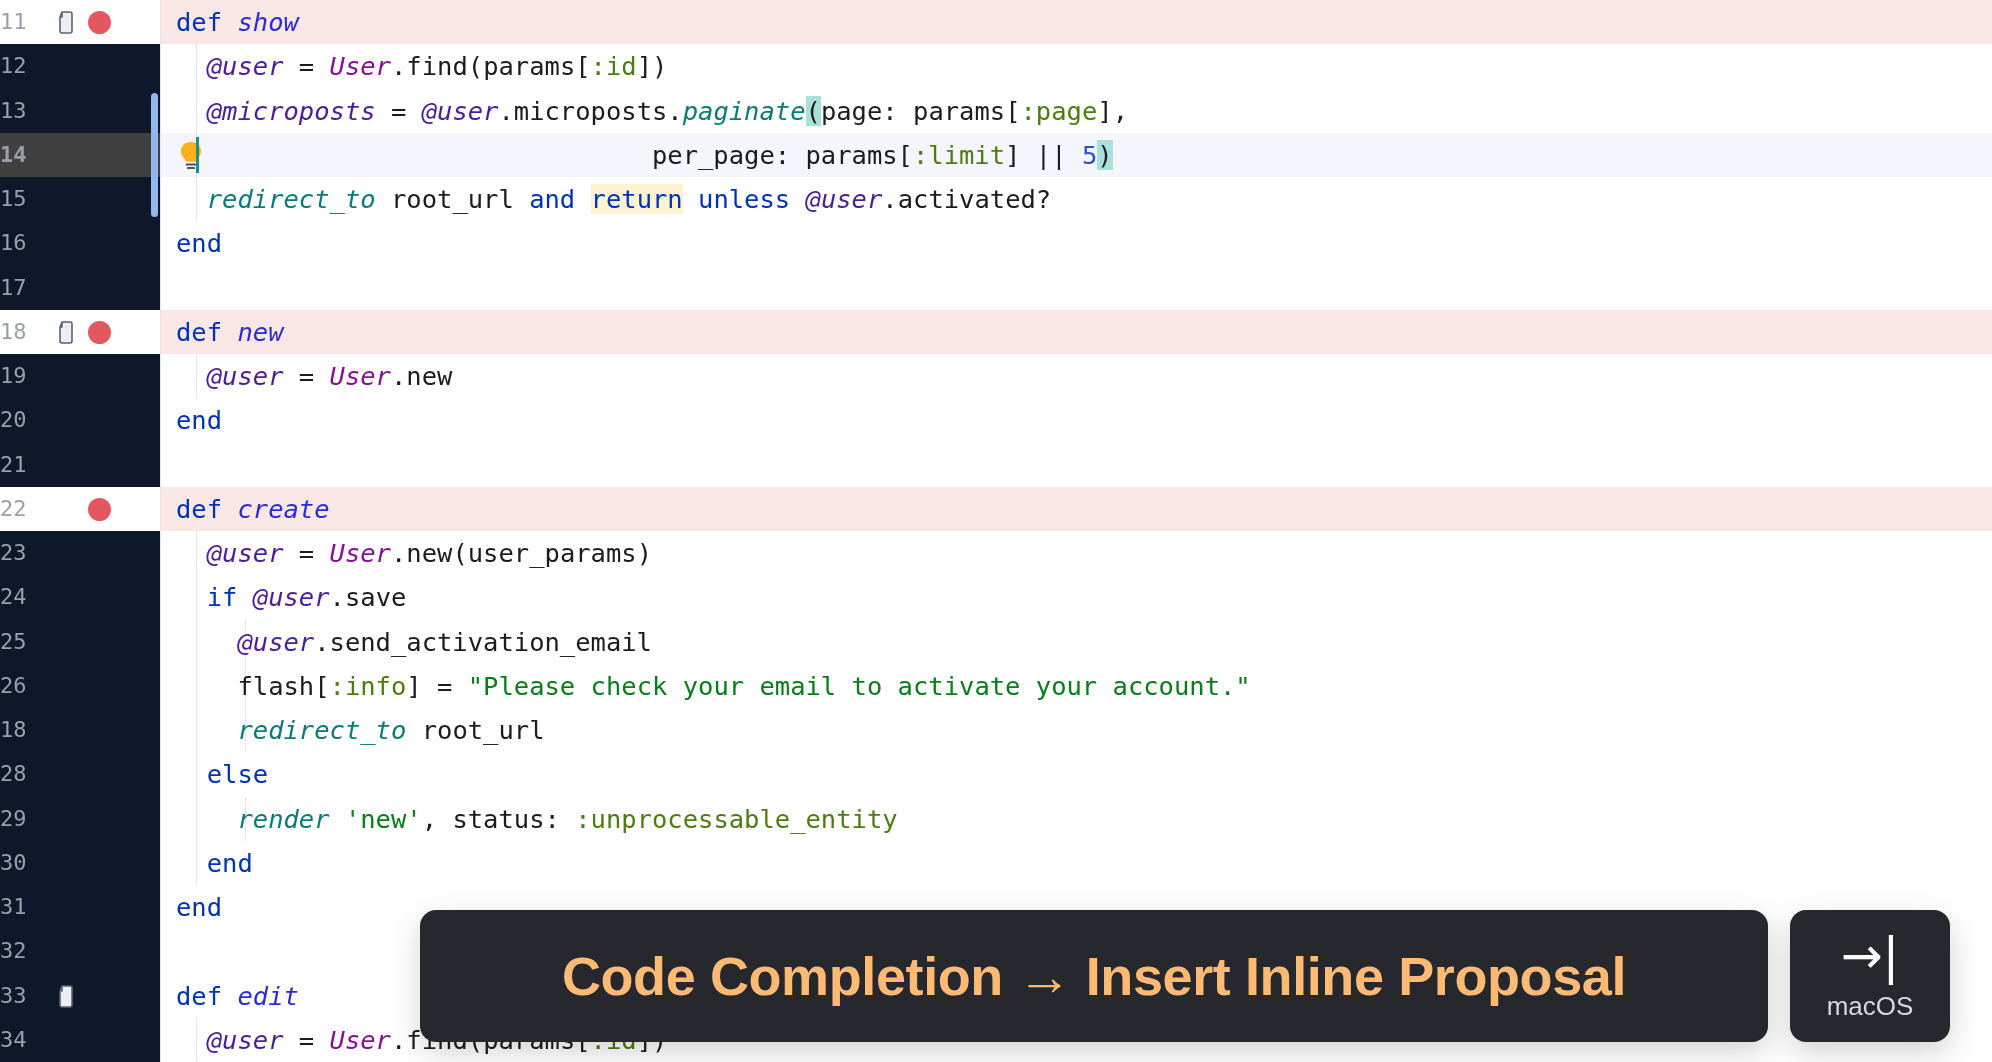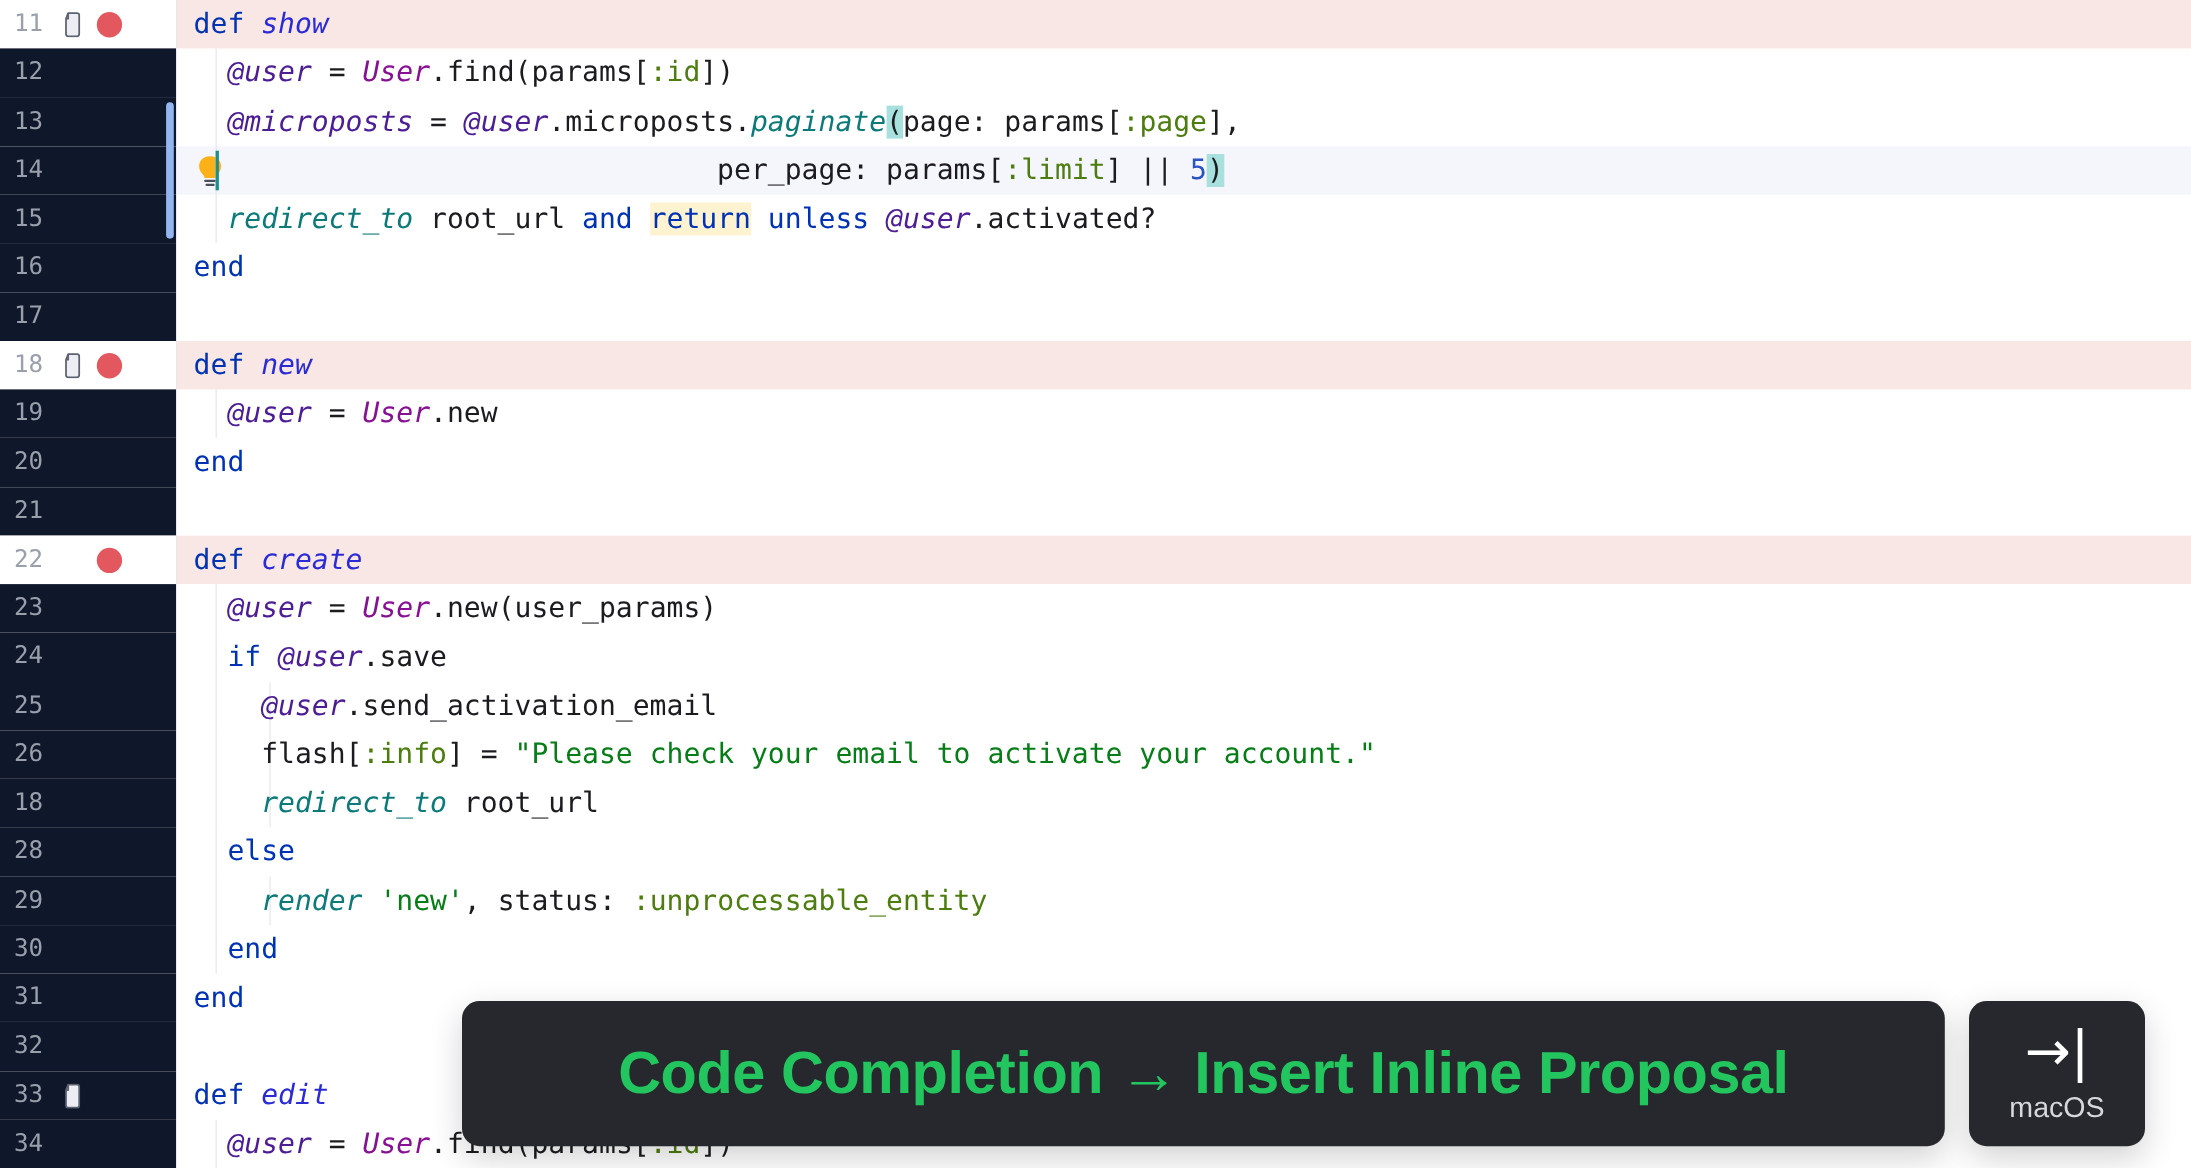--- a/index.html
+++ b/index.html
@@ -34,27 +34,27 @@
     position:relative;
     width:160px;
     min-width:160px;
     height:44.25px;
     display:flex;
     align-items:center;
     box-sizing:border-box;
     background:#0f172a;
   }
   .row.bp .gutter{background:#ffffff;}
-  .row.caret .gutter{background:#0f172a;}
+  .row.caret .gutter{background:#404040;font-weight:bold;}
 
   .lineno{
     position:absolute;
     left:0; top:0;
     width:52px;
-    text-align:center;
+    text-align:left;
     line-height:44.25px;
     font-family:"DejaVu Sans Mono", monospace;
     font-size:22px;
     color:#9aa0ab;
     letter-spacing:0px;
   }
 
   .g-doc{
     position:absolute;
     left:57px; top:11px;
@@ -150,21 +150,21 @@
     height:132px;
     background:#26282d;
     border-radius:16px;
     display:flex;
     align-items:center;
     justify-content:center;
     box-shadow:0 10px 30px rgba(0,0,0,.18);
     z-index:20;
   }
   .hud-text{
-    color:#22c55e;
+    color:#fdba74;
     font-family:"Liberation Sans", sans-serif;
     font-size:54px;
     font-weight:bold;
     letter-spacing:-0.4px;
     white-space:nowrap;
   }
   .keycap{
     position:absolute;
     left:1790px;
     top:910px;

